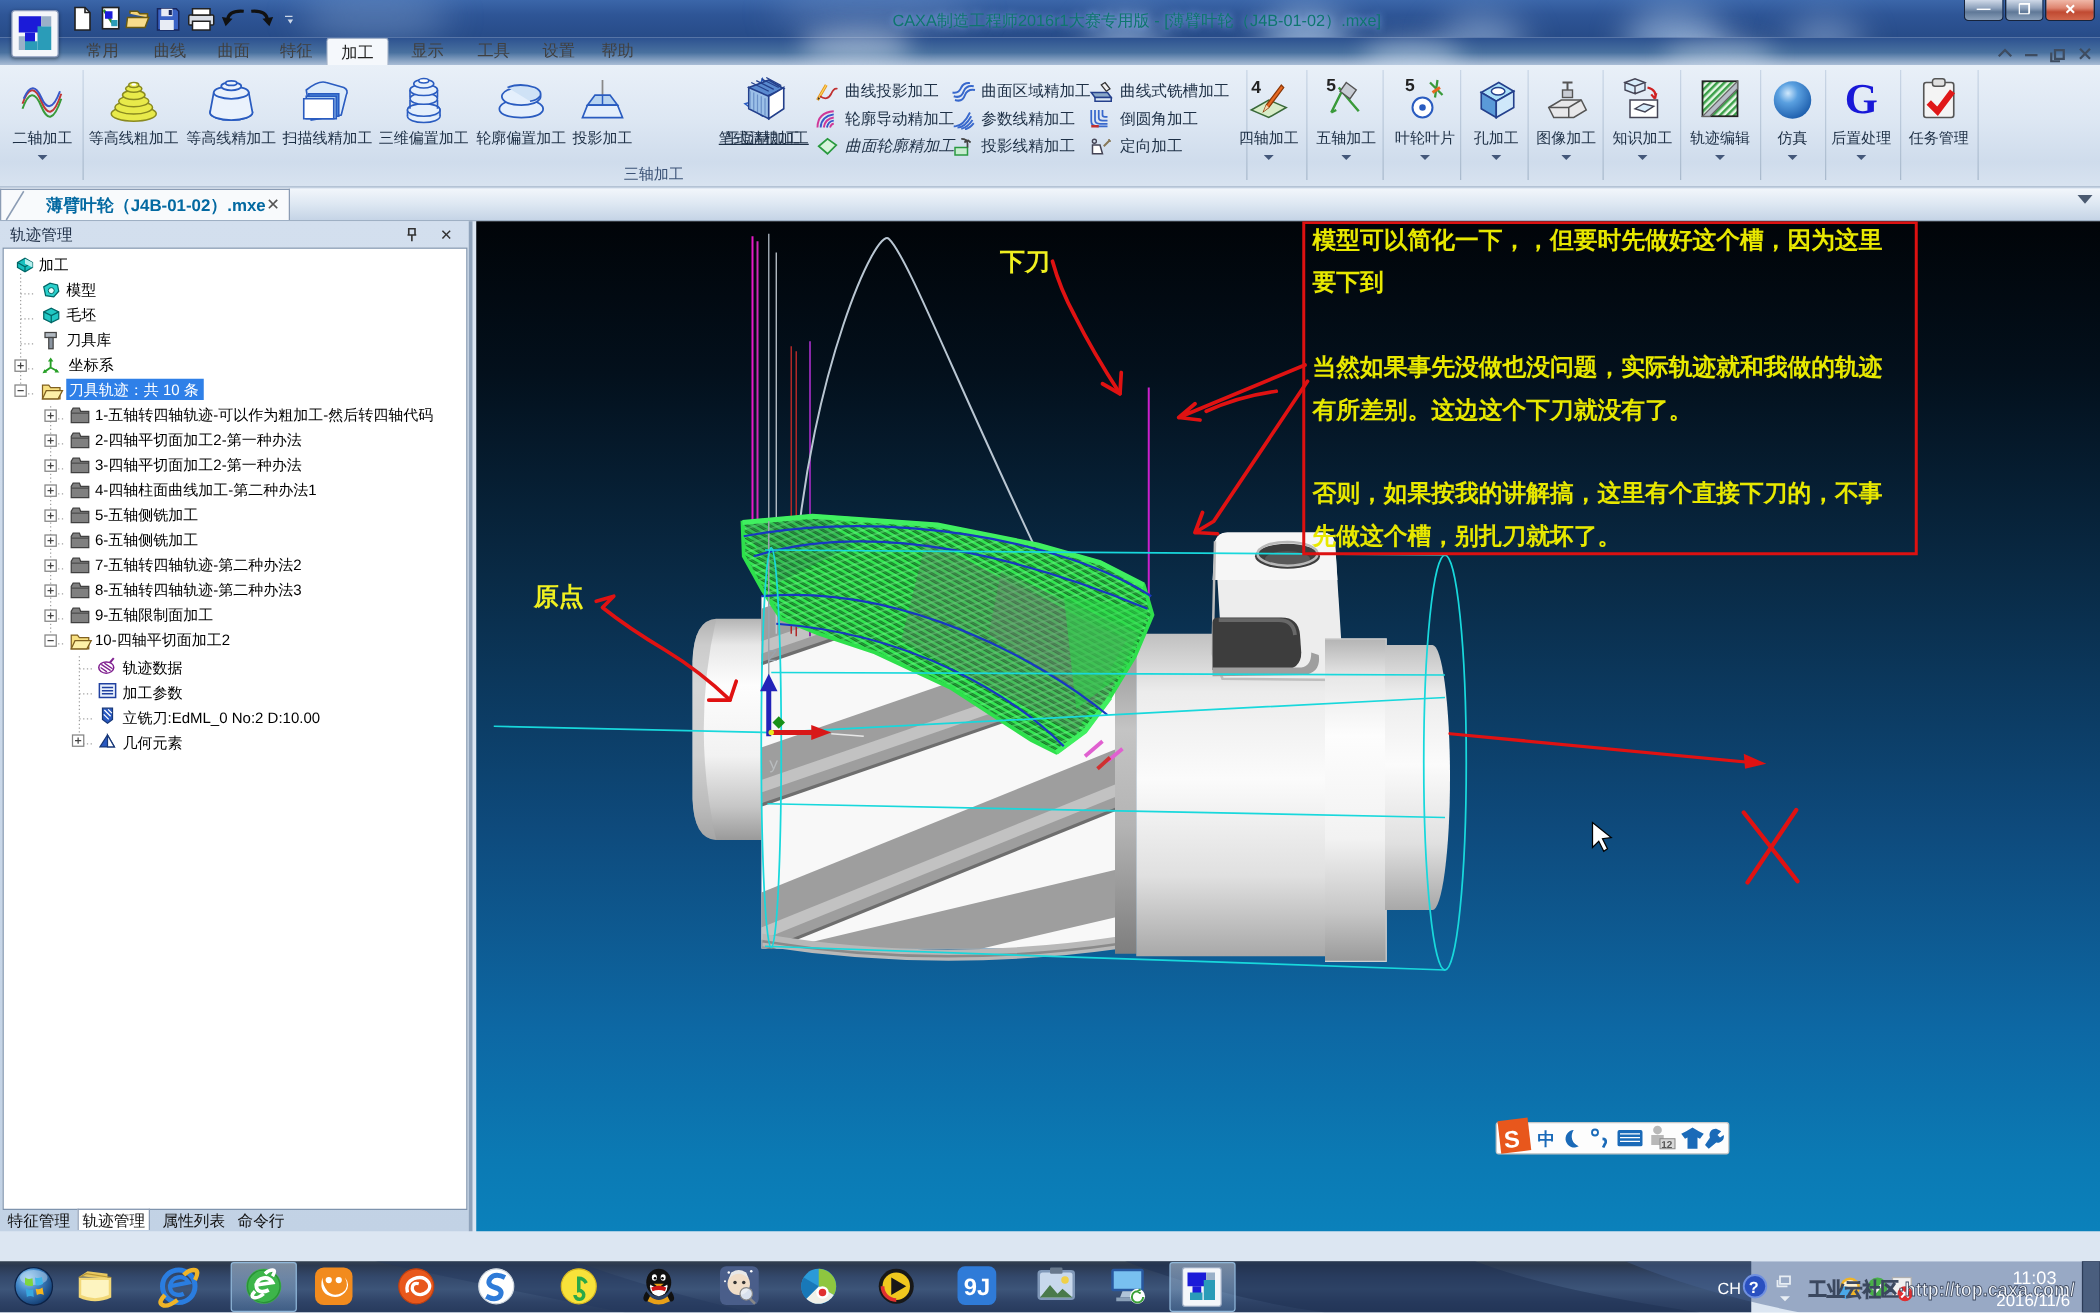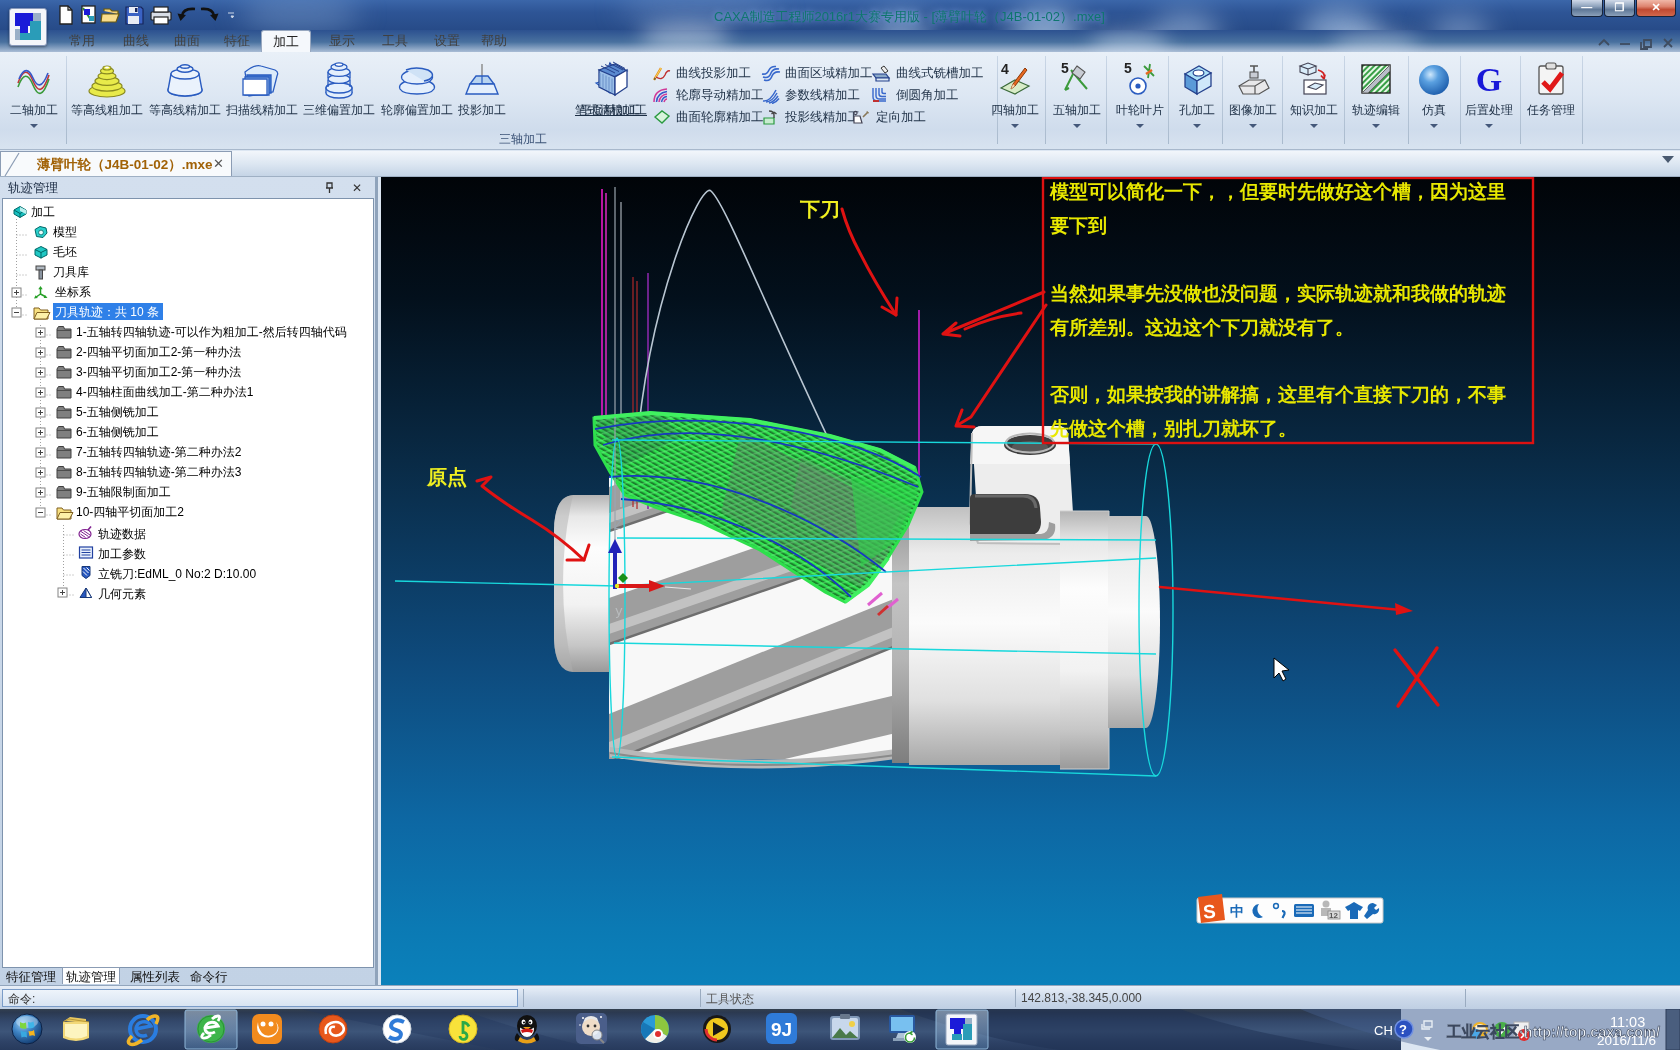--- a/index.html
+++ b/index.html
@@ -295,21 +295,21 @@
       </svg>曲线投影加工</div>
   <div class="smallbtn" style="left:652px;top:84px;"><svg width="20" height="18" viewBox="0 0 20 18">
         <g fill="none" stroke-width="1.5">
           <path d="M2 16 q0 -12 13 -13" stroke="#d03898"></path>
           <path d="M4.5 16 q0.5 -9 10.5 -10.5" stroke="#3858c8"></path>
           <path d="M7 16 q1 -7 8 -8" stroke="#d03898"></path>
           <path d="M9.5 16 q1 -5 5.5 -5.5" stroke="#3858c8"></path>
           <path d="M12 16 q1 -3 3 -3" stroke="#d03898"></path>
         </g>
       </svg>轮廓导动精加工</div>
-  <div class="smallbtn" style="left:652px;top:106px;"><svg width="20" height="18" viewBox="0 0 20 18">
+  <div class="smallbtn" style="left:652px;top:106px;font-style:italic;"><svg width="20" height="18" viewBox="0 0 20 18">
         <path d="M3 9 l7 -6 7 5 -7 7z" fill="#d8f4dc" stroke="#2a9a40" stroke-width="1.4"></path>
       </svg>曲面轮廓精加工</div>
   <div class="smallbtn" style="left:761px;top:62px;"><svg width="20" height="18" viewBox="0 0 20 18">
         <g fill="none" stroke="#3868cc" stroke-width="1.6">
           <path d="M2 13 q6 2 8 -4 q2 -5 8 -4"></path>
           <path d="M3 16 q6 2 8 -4 q2 -5 8 -4"></path>
           <path d="M1 10 q5 1 7 -4 q2 -4 7 -3.5"></path>
         </g>
       </svg>曲面区域精加工</div>
   <div class="smallbtn" style="left:761px;top:84px;"><svg width="20" height="18" viewBox="0 0 20 18">
@@ -331,21 +331,21 @@
       </svg>曲线式铣槽加工</div>
   <div class="smallbtn" style="left:870px;top:84px;"><svg width="22" height="18" viewBox="0 0 22 18">
         <g fill="none" stroke="#3868cc" stroke-width="1.4">
           <path d="M3 2 v9 q0 4 5 4 h8"></path>
           <path d="M6 2 v8 q0 3 4 3 h6"></path>
           <path d="M9 2 v6 q0 2.5 3 2.5 h4"></path>
           <path d="M12 2 v4 q0 1.5 2 1.5 h2"></path>
         </g>
         <path d="M3 15 h6" stroke="#c03030" stroke-width="2"></path>
       </svg>倒圆角加工</div>
-  <div class="smallbtn" style="left:850px;top:106px;"><svg width="22" height="18" viewBox="0 0 22 18">
+  <div class="smallbtn" style="left:870px;top:106px;"><svg width="22" height="18" viewBox="0 0 22 18">
         <path d="M4 8 v7 h8 l-2 -7z" fill="#fff" stroke="#445" stroke-width="1.2"></path>
         <circle cx="5.5" cy="5" r="1.6" fill="none" stroke="#445" stroke-width="1.1"></circle>
         <path d="M13 9 l5 -5 M18 4 l-1.5 0.2 M18 4 l-0.2 1.5" stroke="#887858" stroke-width="1.6" fill="none"></path>
       </svg>定向加工</div>
   <div class="grouplabel" style="left:495px;width:56px;text-align:center;">三轴加工</div>
   <div class="bigbtn" style="left:985px;width:60px;">
     <div class="ic">
         <svg width="40" height="40" viewBox="0 0 40 40">
           <text x="6" y="14" font-size="14" font-weight="bold" fill="#222" font-family="Liberation Sans">4</text>
           <path d="M6 28 l14 -8 14 6 -14 8z" fill="#d8ecc8" stroke="#3a6a3a" stroke-width="1.2"></path>
@@ -482,21 +482,21 @@
           <path d="M12 22 l7 7 12 -16" fill="none" stroke="#e01818" stroke-width="5"></path>
         </svg>
       </div>
     <div class="lb">任务管理</div>
   </div>
   <div class="abs" id="tabbar"></div>
   <div class="abs" id="doctab">
     <svg width="232" height="25" style="position:absolute;left:0;top:0">
         <path d="M18 1 L4 24" stroke="#8b9cb4" stroke-width="1.2" fill="none"></path>
       </svg>
-    <span style="position:absolute;left:36px;top:4px;font-size:13.5px;font-weight:bold;color:#a16207;">薄臂叶轮（J4B-01-02）.mxe</span>
+    <span style="position:absolute;left:36px;top:4px;font-size:13.5px;font-weight:bold;color:#0369a1;">薄臂叶轮（J4B-01-02）.mxe</span>
     <span style="position:absolute;left:212px;top:4px;font-size:13px;color:#555;">✕</span>
   </div>
   <div style="position:absolute;right:6px;top:156px;width:0;height:0;border-left:6px solid transparent;border-right:6px solid transparent;border-top:7px solid #4a5a70;"></div>
   <div class="abs" id="lpanel"></div>
   <div id="lp-head">轨迹管理
     <svg width="14" height="13" style="position:absolute;right:38px;top:3px" viewBox="0 0 14 13">
         <path d="M5 1 h5 v5 h-5z M7.5 6 v5 M4 6 h7" fill="none" stroke="#333" stroke-width="1.3"></path>
       </svg>
     <span style="position:absolute;right:12px;top:0px;color:#333;font-size:12px;">✕</span>
   </div>
@@ -864,30 +864,20 @@
         <rect x="947" y="734" width="12" height="8" fill="#d8d8d8" stroke="#888" stroke-width="0.8"></rect>
         <text x="948" y="741" font-size="8" fill="#555">12</text>
         <path d="M968 728 l5 -3 5 3 4 2 -3 4 -2 -1 0 9 -8 0 0 -9 -2 1 -3 -4z" fill="#1a6ab8"></path>
         <path d="M992 726 a5 5 0 0 0 -5 7 l-4 6 3 3 6 -5 a5 5 0 0 0 6 -6 l-3 2 -2 -2 3 -3z" fill="#1a6ab8"></path>
       </g>
     </g>
 
     <path d="M893 481 l0 20 5 -5 4 8 3 -2 -4 -8 7 -1 z" fill="#fff" stroke="#000" stroke-width="1"></path>
   </svg>
   </div>
-  <div class="abs" id="statusbar">
-    <div style="position:absolute;left:2px;top:3px;width:516px;height:18px;border:1px solid #7a9cc8;background:linear-gradient(180deg,#eef4fb,#d8e4f2);"></div>
-    <span style="position:absolute;left:8px;top:5px;">命令:</span>
-    <div style="position:absolute;left:523px;top:3px;width:1px;height:18px;background:#9aabc0;"></div>
-    <div style="position:absolute;left:700px;top:3px;width:1px;height:18px;background:#9aabc0;"></div>
-    <span style="position:absolute;left:706px;top:5px;color:#555;">工具状态</span>
-    <div style="position:absolute;left:1015px;top:3px;width:1px;height:18px;background:#9aabc0;"></div>
-    <span style="position:absolute;left:1021px;top:5px;color:#444;">142.813,-38.345,0.000</span>
-    <div style="position:absolute;left:1465px;top:3px;width:1px;height:18px;background:#9aabc0;"></div>
-  </div>
   <div class="abs" id="taskbar">
     <svg width="1680" height="41" viewBox="0 0 1680 41">
       <defs>
         <radialGradient id="orb" cx="35%" cy="30%" r="75%">
           <stop offset="0" stop-color="#9ecef2"></stop>
             <stop offset="45%" stop-color="#3f85c6"></stop>
             <stop offset="100%" stop-color="#123a6e"></stop>
         </radialGradient>
         <linearGradient id="selcell" x1="0" y1="0" x2="0" y2="1">
           <stop offset="0" stop-color="#cfe3f5" stop-opacity="0.5"></stop>

